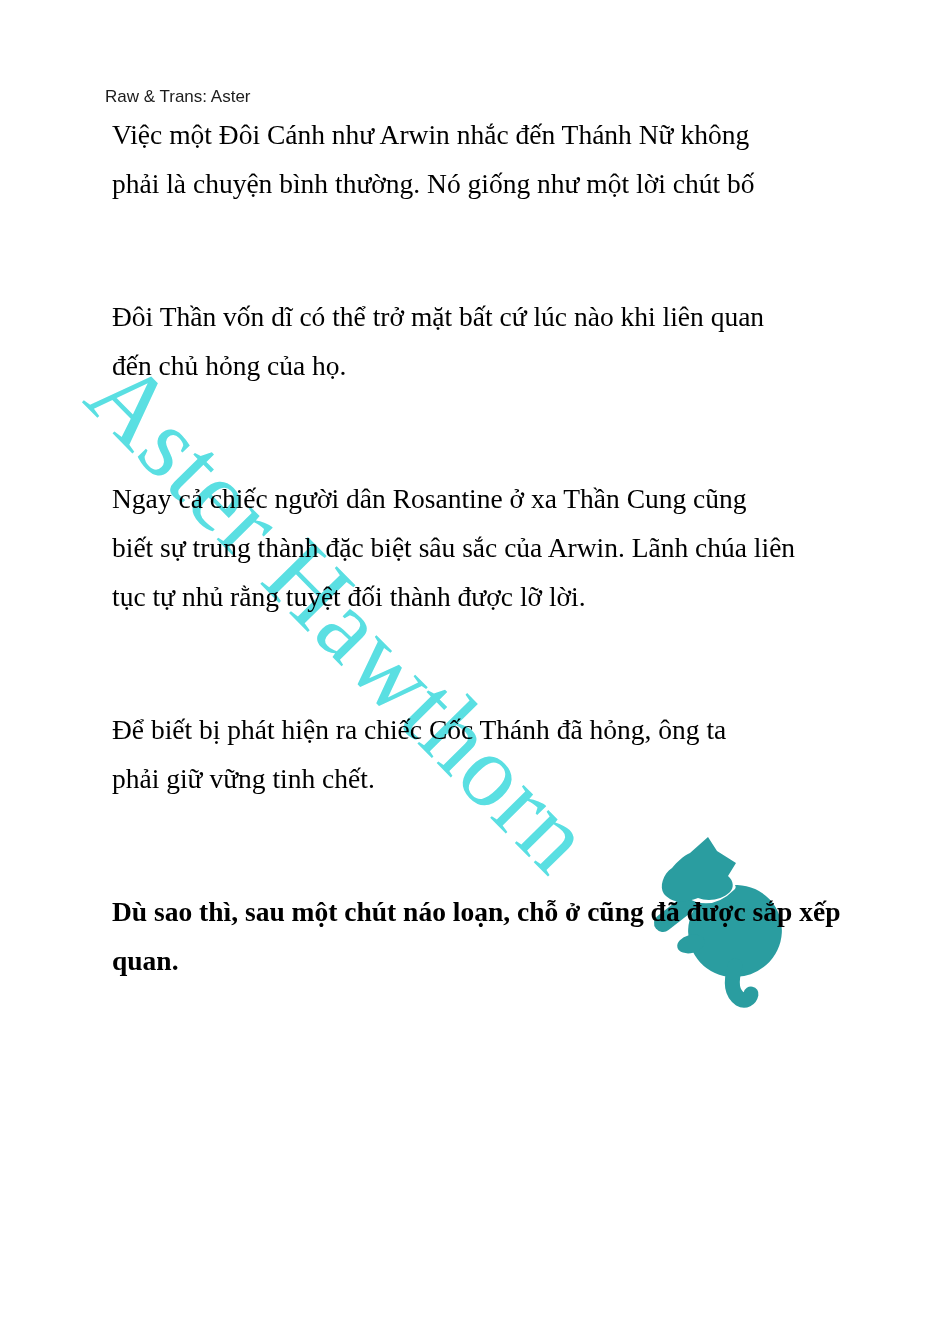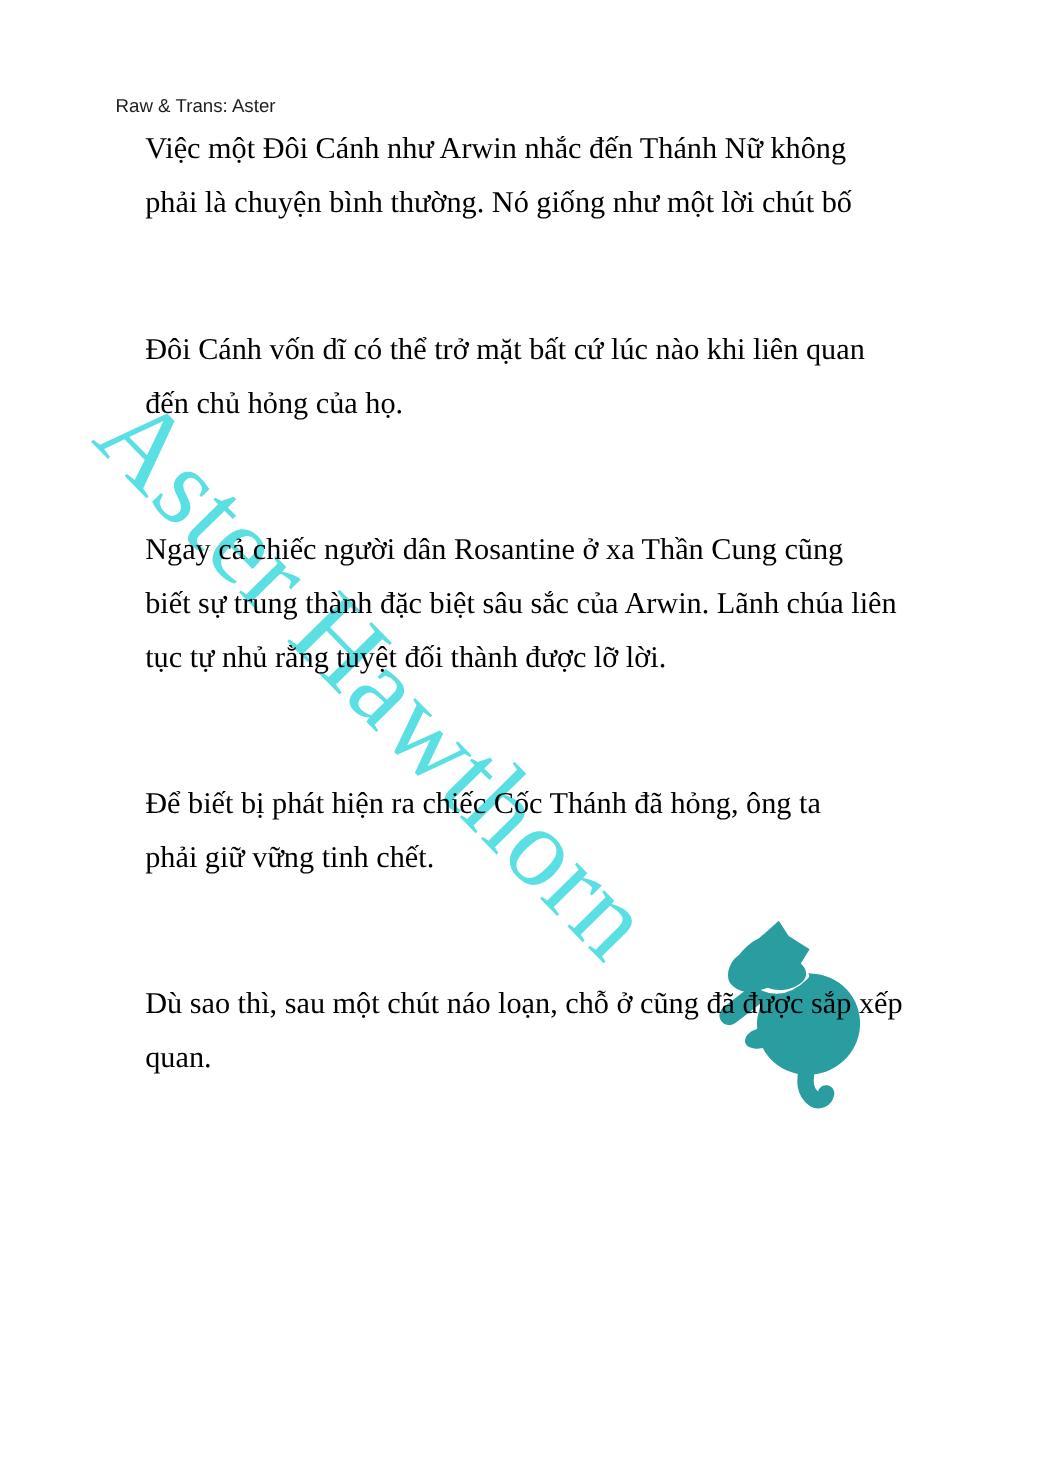--- a/index.html
+++ b/index.html
@@ -43,22 +43,22 @@
   }
   .textblock {
     position: absolute;
     left: 112px;
     top: 110px;
     width: 740px;
     z-index: 2;
     color: #000000;
     font-size: 27.5px;
   }
-  .para { margin-bottom: 84px; margin-left: 20px; }
-  .para:last-child { margin-bottom: 0; }
+  .para { margin-bottom: 84px; }
+  .para:last-child { margin-bottom: 0; font-weight: bold; }
   .line {
     line-height: 49px;
     white-space: nowrap;
   }
   .cat-wrap {
     position: absolute;
     left: 650px;
     top: 830px;
     width: 140px;
     height: 190px;
@@ -99,21 +99,21 @@
   </div>
 
   <div class="credit">Raw &amp; Trans: Aster</div>
 
   <div class="textblock">
       <div class="para">
         <div class="line">Việc một Đôi Cánh như Arwin nhắc đến Thánh Nữ không</div>
         <div class="line">phải là chuyện bình thường. Nó giống như một lời chút bố</div>
       </div>
       <div class="para">
-        <div class="line">Đôi Cánh vốn dĩ có thể trở mặt bất cứ lúc nào khi liên quan</div>
+        <div class="line">Đôi Thần vốn dĩ có thể trở mặt bất cứ lúc nào khi liên quan</div>
         <div class="line">đến chủ hỏng của họ.</div>
       </div>
       <div class="para">
         <div class="line">Ngay cả chiếc người dân Rosantine ở xa Thần Cung cũng</div>
         <div class="line">biết sự trung thành đặc biệt sâu sắc của Arwin. Lãnh chúa liên</div>
         <div class="line">tục tự nhủ rằng tuyệt đối thành được lỡ lời.</div>
       </div>
       <div class="para">
         <div class="line">Để biết bị phát hiện ra chiếc Cốc Thánh đã hỏng, ông ta</div>
         <div class="line">phải giữ vững tinh chết.</div>

